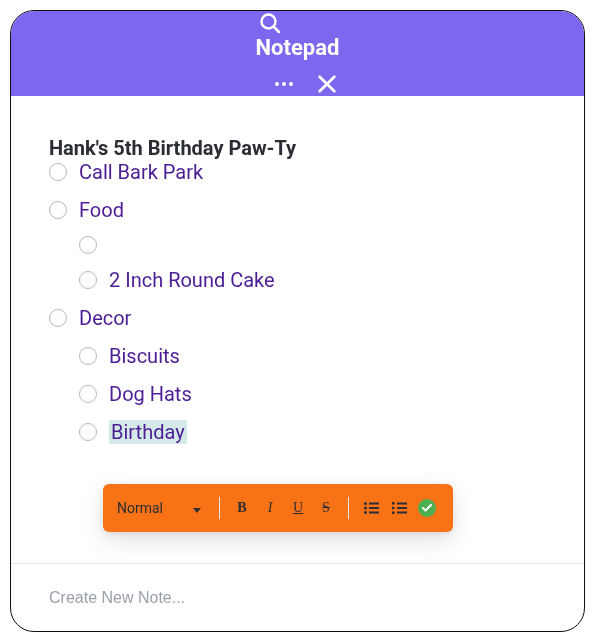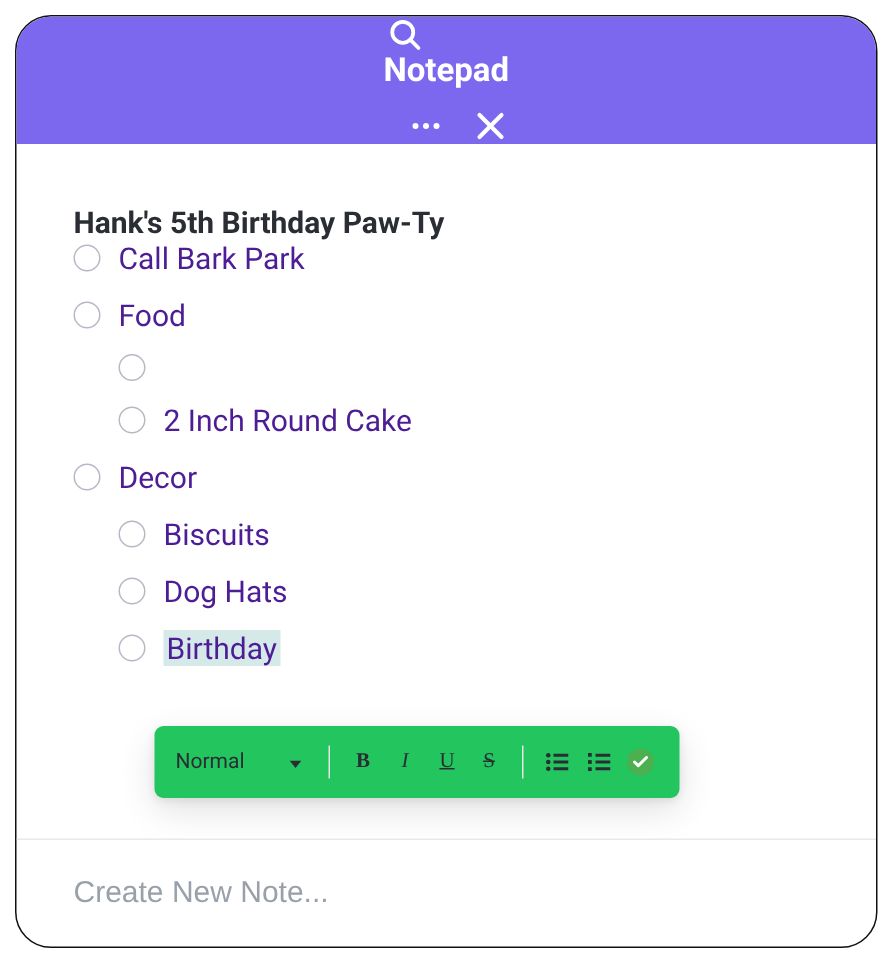--- a/index.html
+++ b/index.html
@@ -91,21 +91,21 @@
   }
   .check-label.highlighted {
     background: #d5e9e9;
     padding: 0 2px;
   }
 
   .toolbar {
     position: absolute;
     left: 92px;
     top: 388px;
-    background: #22c55e;
+    background: #f97316;
     border-radius: 6px;
     box-shadow: 0 8px 24px rgba(0,0,0,0.12), 0 2px 6px rgba(0,0,0,0.08);
     display: flex;
     align-items: center;
     height: 48px;
     padding: 0 14px;
     gap: 4px;
   }
   .style-select {
     display: flex;
@@ -148,21 +148,21 @@
   }
 
   .footer {
     border-top: 1px solid #e8e8ed;
     padding: 24px 38px;
     flex-shrink: 0;
   }
   .new-note-input {
     border: none;
     outline: none;
-    font-size: 20px;
+    font-size: 16px;
     color: #7c828d;
     width: 100%;
     background: transparent;
   }
   .new-note-input::placeholder {
     color: #9aa0aa;
   }
 </style>
 </head>
 <body>

